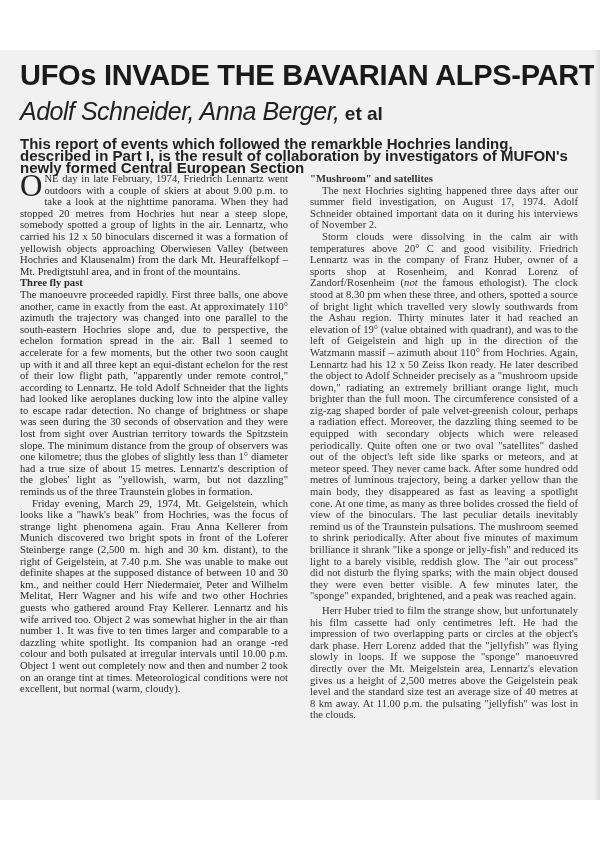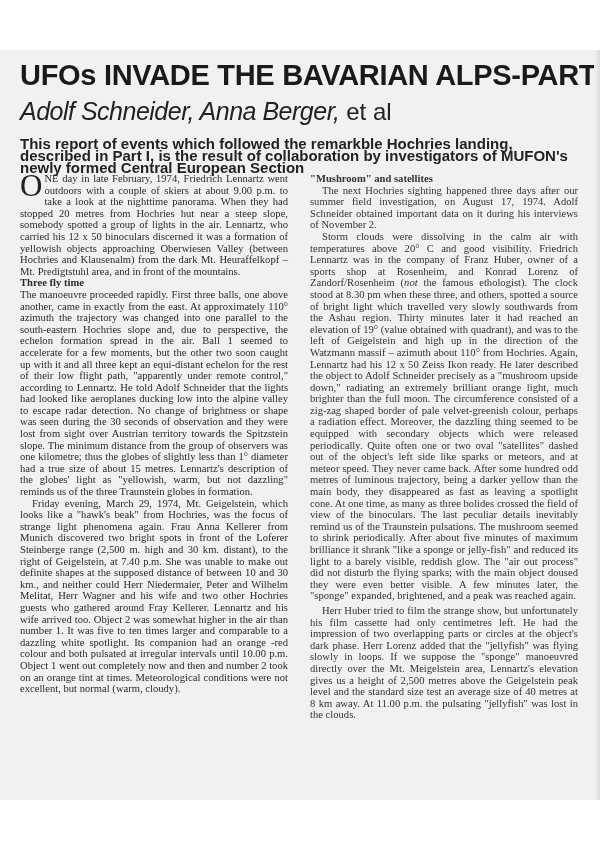--- a/index.html
+++ b/index.html
@@ -14,21 +14,21 @@
       font-family: "Liberation Sans", sans-serif; font-weight: bold;
       font-size: 29px; letter-spacing: -0.3px; color: #1a1a1a; white-space: nowrap;
       line-height: 34px;
     }
     .authors {
       position: absolute; left: 20px; top: 46px; width: 570px;
       font-family: "Liberation Sans", sans-serif; font-style: italic;
       font-size: 25px; color: #222; white-space: nowrap; line-height: 30px;
       letter-spacing: -0.5px; font-weight: 300;
     }
-    .authors .etal { font-style: normal; font-size: 24px; letter-spacing: 0; }
+    .authors .etal { font-style: normal; font-size: 19px; letter-spacing: 0; font-weight: bold; }
     .intro {
       position: absolute; left: 20px; top: 88px; width: 560px;
       font-family: "Liberation Sans", sans-serif; font-weight: bold;
       font-size: 15px; line-height: 12.2px; color: #222;
     }
     .col {
       position: absolute; top: 123px; width: 268px;
       font-family: "Liberation Serif", serif; font-size: 10.6px;
       line-height: 11.6px; color: #2a2a2a; text-align: justify;
     }
@@ -51,21 +51,21 @@
 </head>
 <body>
 
 <div class="page">
   <div class="title">UFOs INVADE THE BAVARIAN ALPS-PARTII</div>
   <div class="authors"><span>Adolf Schneider, Anna Berger,</span><span class="etal"> et al</span></div>
   <div class="intro">This report of events which followed the remarkble Hochries landing, described in Part I, is the result of collaboration by investigators of MUFON's newly formed Central European Section</div>
 
   <div class="col col-left">
     <p><span class="dropcap">O</span><span>NE day in late February, 1974, Friedrich Lennartz went outdoors with a couple of skiers at about 9.00 p.m. to take a look at the nighttime panorama. When they had stopped 20 metres from Hochries hut near a steep slope, somebody spotted a group of lights in the air. Lennartz, who carried his 12 x 50 binoculars discerned it was a formation of yellowish objects approaching Oberwiesen Valley (between Hochries and Klausenalm) from the dark Mt. Heuraffelkopf – Mt. Predigtstuhl area, and in front of the mountains.</span></p>
-    <p class="subhead">Three fly time</p>
+    <p class="subhead">Three fly past</p>
     <p>The manoeuvre proceeded rapidly. First three balls, one above another, came in exactly from the east. At approximately 110° azimuth the trajectory was changed into one parallel to the south-eastern Hochries slope and, due to perspective, the echelon formation spread in the air. Ball 1 seemed to accelerate for a few moments, but the other two soon caught up with it and all three kept an equi-distant echelon for the rest of their low flight path, "apparently under remote control," according to Lennartz. He told Adolf Schneider that the lights had looked like aeroplanes ducking low into the alpine valley to escape radar detection. No change of brightness or shape was seen during the 30 seconds of observation and they were lost from sight over Austrian territory towards the Spitzstein slope. The minimum distance from the group of observers was one kilometre; thus the globes of slightly less than 1° diameter had a true size of about 15 metres. Lennartz's description of the globes' light as "yellowish, warm, but not dazzling" reminds us of the three Traunstein globes in formation.</p>
     <p class="indent">Friday evening, March 29, 1974, Mt. Geigelstein, which looks like a "hawk's beak" from Hochries, was the focus of strange light phenomena again. Frau Anna Kellerer from Munich discovered two bright spots in front of the Loferer Steinberge range (2,500 m. high and 30 km. distant), to the right of Geigelstein, at 7.40 p.m. She was unable to make out definite shapes at the supposed distance of between 10 and 30 km., and neither could Herr Niedermaier, Peter and Wilhelm Melitat, Herr Wagner and his wife and two other Hochries guests who gathered around Fray Kellerer. Lennartz and his wife arrived too. Object 2 was somewhat higher in the air than number 1. It was five to ten times larger and comparable to a dazzling white spotlight. Its companion had an orange -red colour and both pulsated at irregular intervals until 10.00 p.m. Object 1 went out completely now and then and number 2 took on an orange tint at times. Meteorological conditions were not excellent, but normal (warm, cloudy).</p>
   </div>
 
   <div class="col col-right right-text">
     <p class="subhead">"Mushroom" and satellites</p>
     <p class="indent">The next Hochries sighting happened three days after our summer field investigation, on August 17, 1974. Adolf Schneider obtained important data on it during his interviews of November 2.</p>
     <p class="indent"><span>Storm clouds were dissolving in the calm air with temperatures above 20° C and good visibility. Friedrich Lennartz was in the company of Franz Huber, owner of a sports shop at Rosenheim, and Konrad Lorenz of Zandorf/Rosenheim (</span><em>not</em><span> the famous ethologist). The clock stood at 8.30 pm when these three, and others, spotted a source of bright light which travelled very slowly southwards from the Ashau region. Thirty minutes later it had reached an elevation of 19° (value obtained with quadrant), and was to the left of Geigelstein and high up in the direction of the Watzmann massif – azimuth about 110° from Hochries. Again, Lennartz had his 12 x 50 Zeiss Ikon ready. He later described the object to Adolf Schneider precisely as a "mushroom upside down," radiating an extremely brilliant orange light, much brighter than the full moon. The circumference consisted of a zig-zag shaped border of pale velvet-greenish colour, perhaps a radiation effect. Moreover, the dazzling thing seemed to be equipped with secondary objects which were released periodically. Quite often one or two oval "satellites" dashed out of the object's left side like sparks or meteors, and at meteor speed. They never came back. After some hundred odd metres of luminous trajectory, being a darker yellow than the main body, they disappeared as fast as leaving a spotlight cone. At one time, as many as three bolides crossed the field of view of the binoculars. The last peculiar details inevitably remind us of the Traunstein pulsations. The mushroom seemed to shrink periodically. After about five minutes of maximum brilliance it shrank "like a sponge or jelly-fish" and reduced its light to a barely visible, reddish glow. The "air out process" did not disturb the flying sparks; with the main object doused they were even better visible. A few minutes later, the "sponge" expanded, brightened, and a peak was reached again.</span></p>
     <p class="indent gap">Herr Huber tried to film the strange show, but unfortunately his film cassette had only centimetres left. He had the impression of two overlapping parts or circles at the object's dark phase. Herr Lorenz added that the "jellyfish" was flying slowly in loops. If we suppose the "sponge" manoeuvred directly over the Mt. Meigelstein area, Lennartz's elevation gives us a height of 2,500 metres above the Geigelstein peak level and the standard size test an average size of 40 metres at 8 km away. At 11.00 p.m. the pulsating "jellyfish" was lost in the clouds.</p>
   </div>

